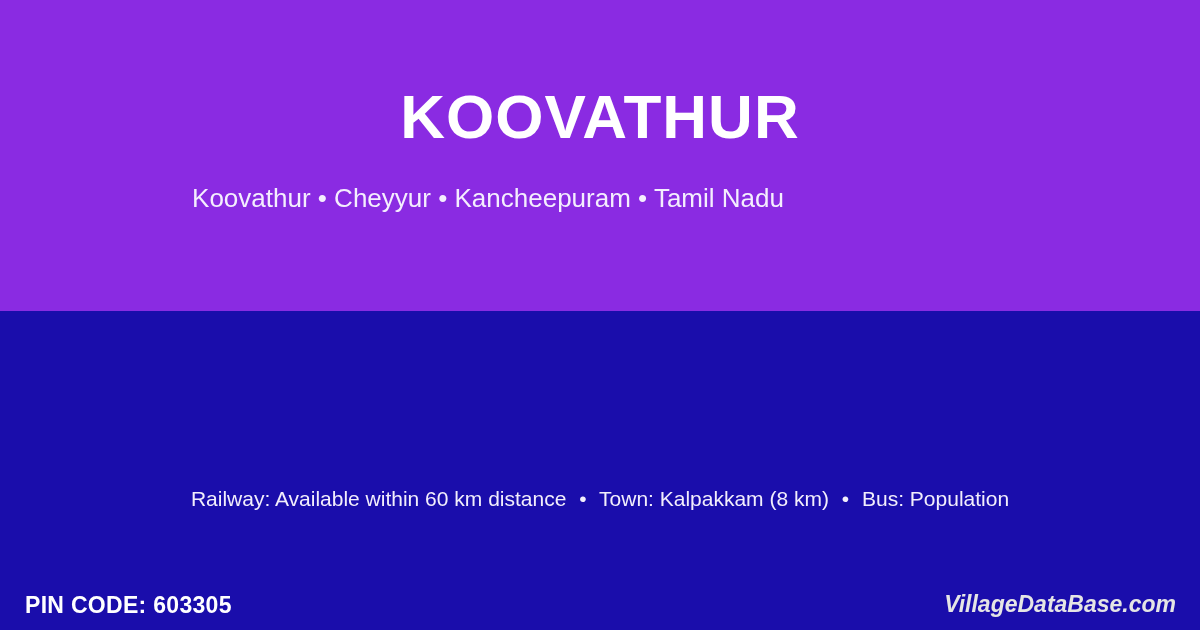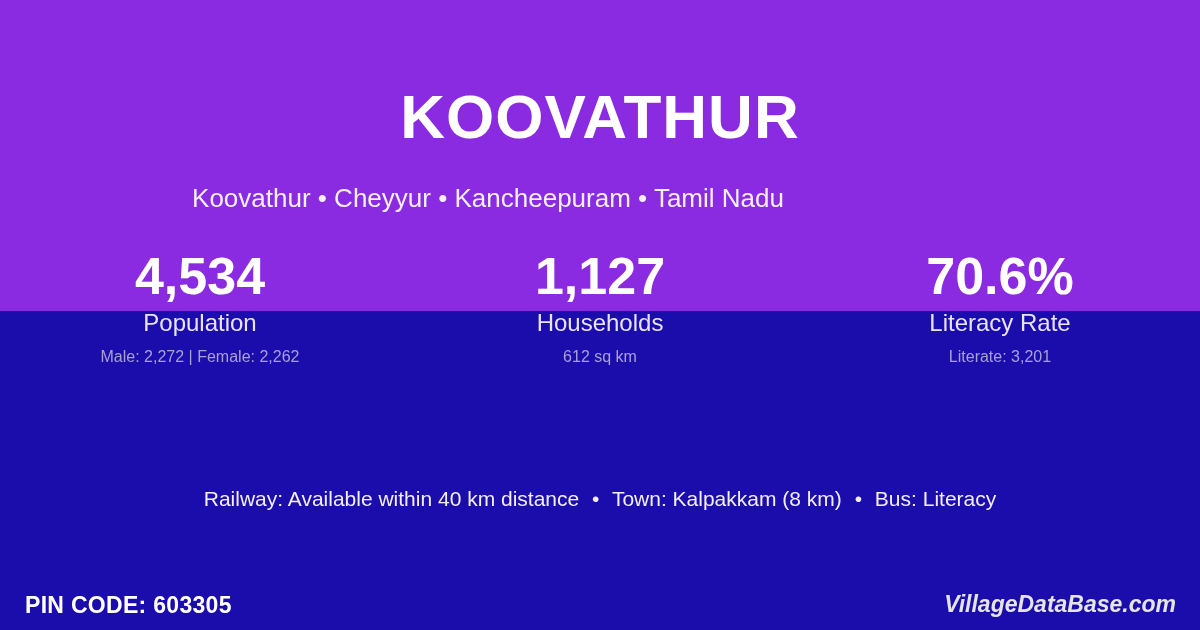--- a/index.html
+++ b/index.html
@@ -145,47 +145,26 @@
 <body>
 
 <div id="card">
 
   <div id="hero-band"></div>
 
   <div id="village-title">KOOVATHUR</div>
 
   <div id="location-breadcrumb">Koovathur • Cheyyur • Kancheepuram • Tamil Nadu</div>
 
-  <div id="stats-row">
-
-    <div class="stat-block">
-      <div class="stat-value">4,534</div>
-      <div class="stat-label">Population</div>
-      <div class="stat-detail">Male: 2,272 | Female: 2,262</div>
-    </div>
-
-    <div class="stat-block">
-      <div class="stat-value">1,127</div>
-      <div class="stat-label">Households</div>
-      <div class="stat-detail">612 sq km</div>
-    </div>
-
-    <div class="stat-block">
-      <div class="stat-value">70.6%</div>
-      <div class="stat-label">Literacy Rate</div>
-      <div class="stat-detail">Literate: 3,201</div>
-    </div>
-
-  </div>
 
   <div id="facilities-row">
-    <span>Railway: Available within 40 km distance</span>
+    <span>Railway: Available within 60 km distance</span>
     <span class="facility-sep">•</span>
     <span>Town: Kalpakkam (8 km)</span>
     <span class="facility-sep">•</span>
-    <span>Bus: Literacy</span>
+    <span>Bus: Population</span>
   </div>
 
   <div id="pin-code">PIN CODE: 603305</div>
 
   <div id="site-brand">VillageDataBase.com</div>
 
 </div>
 
 </body></html>

